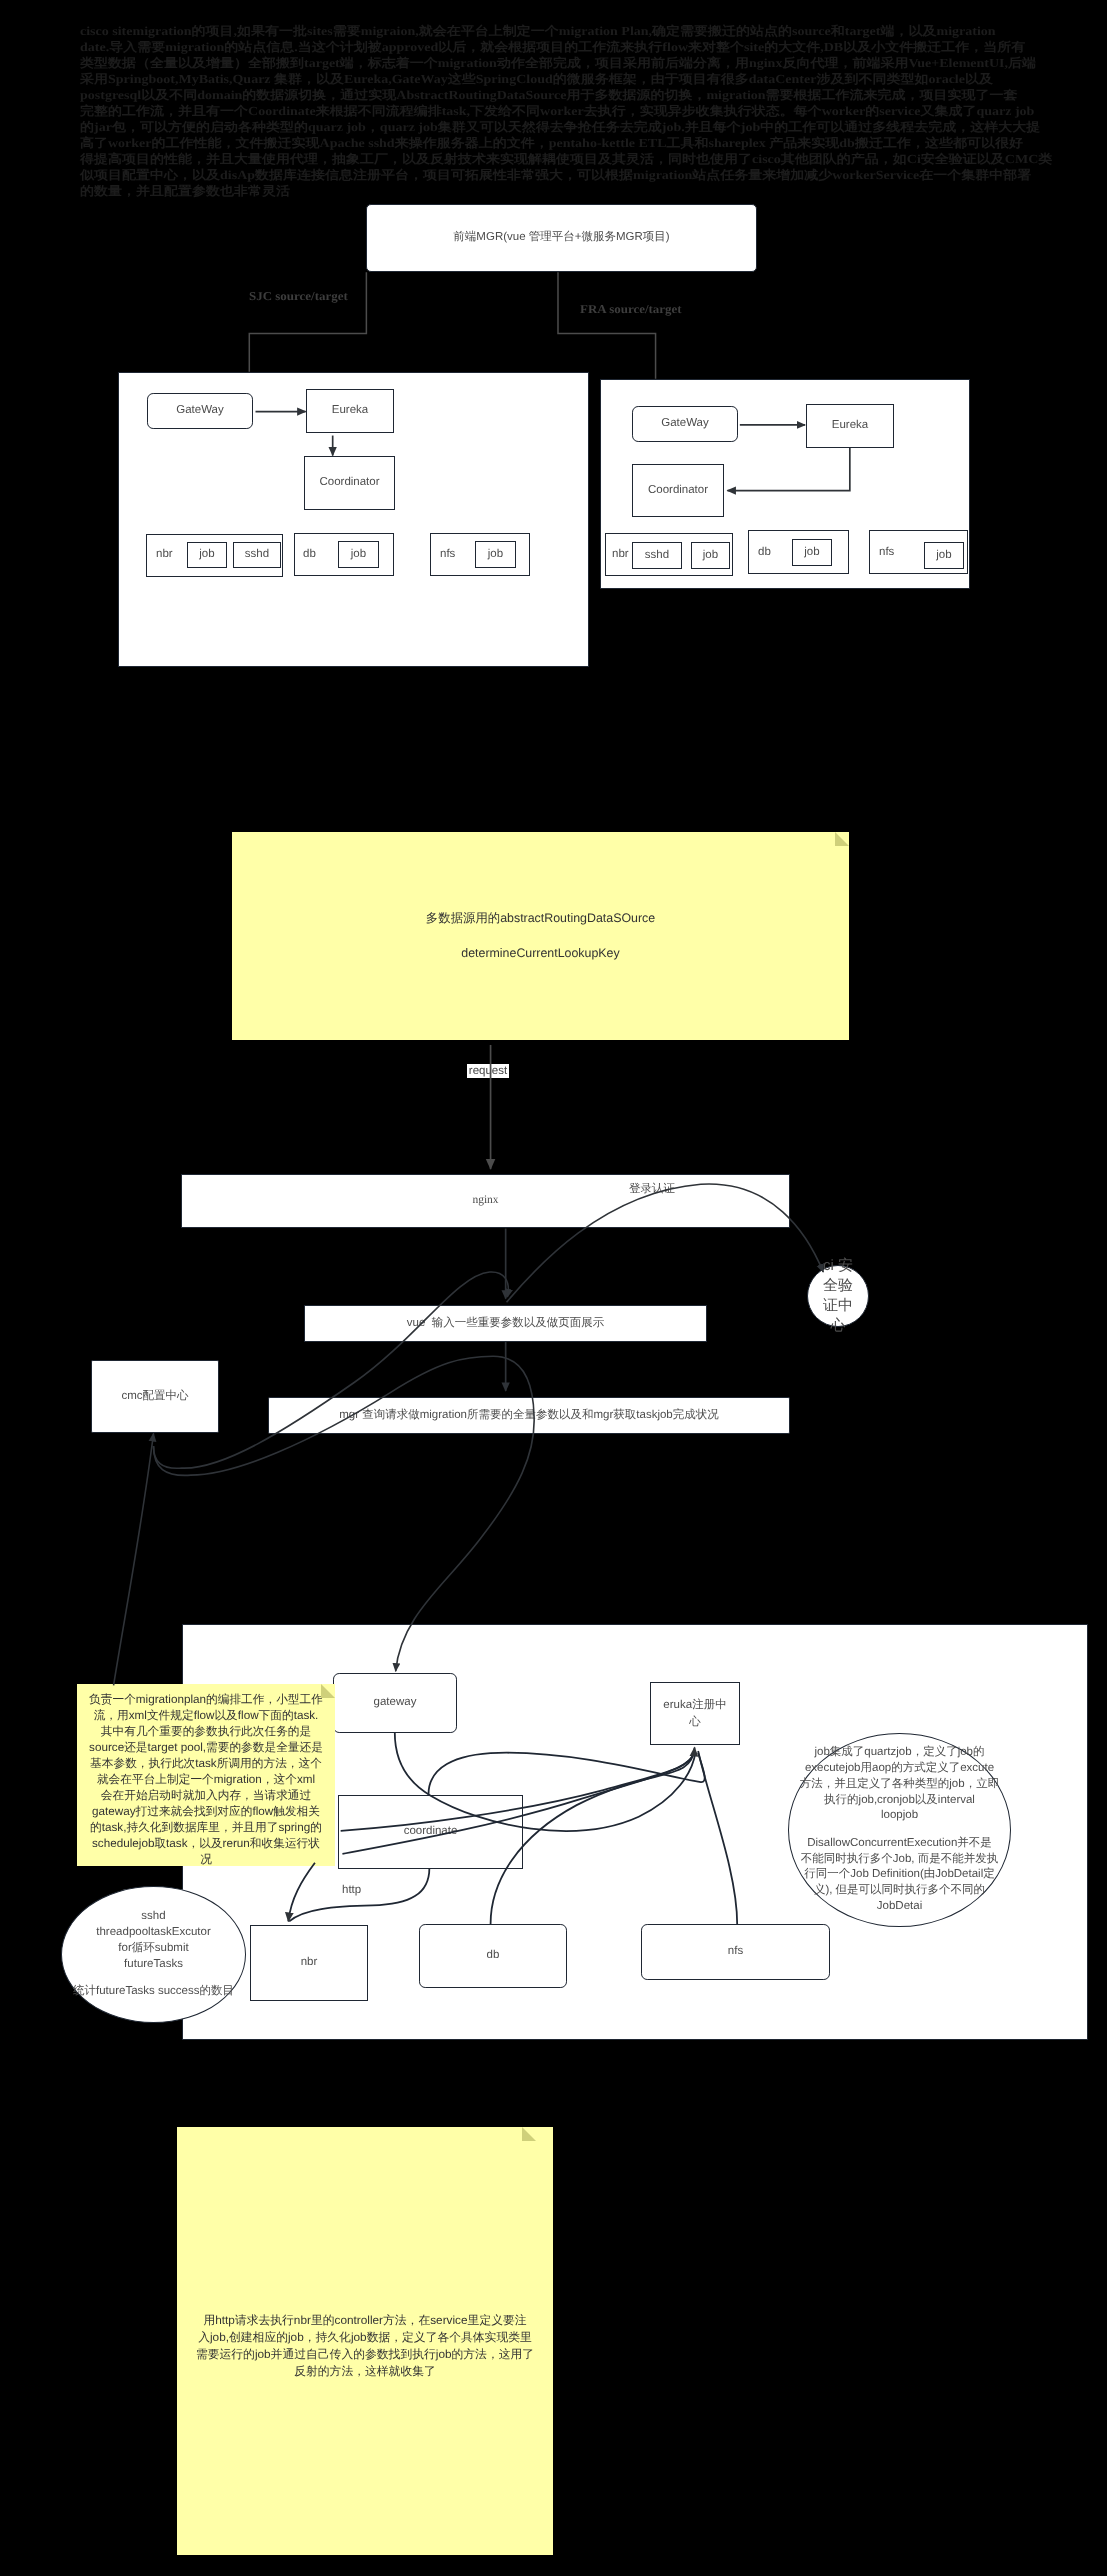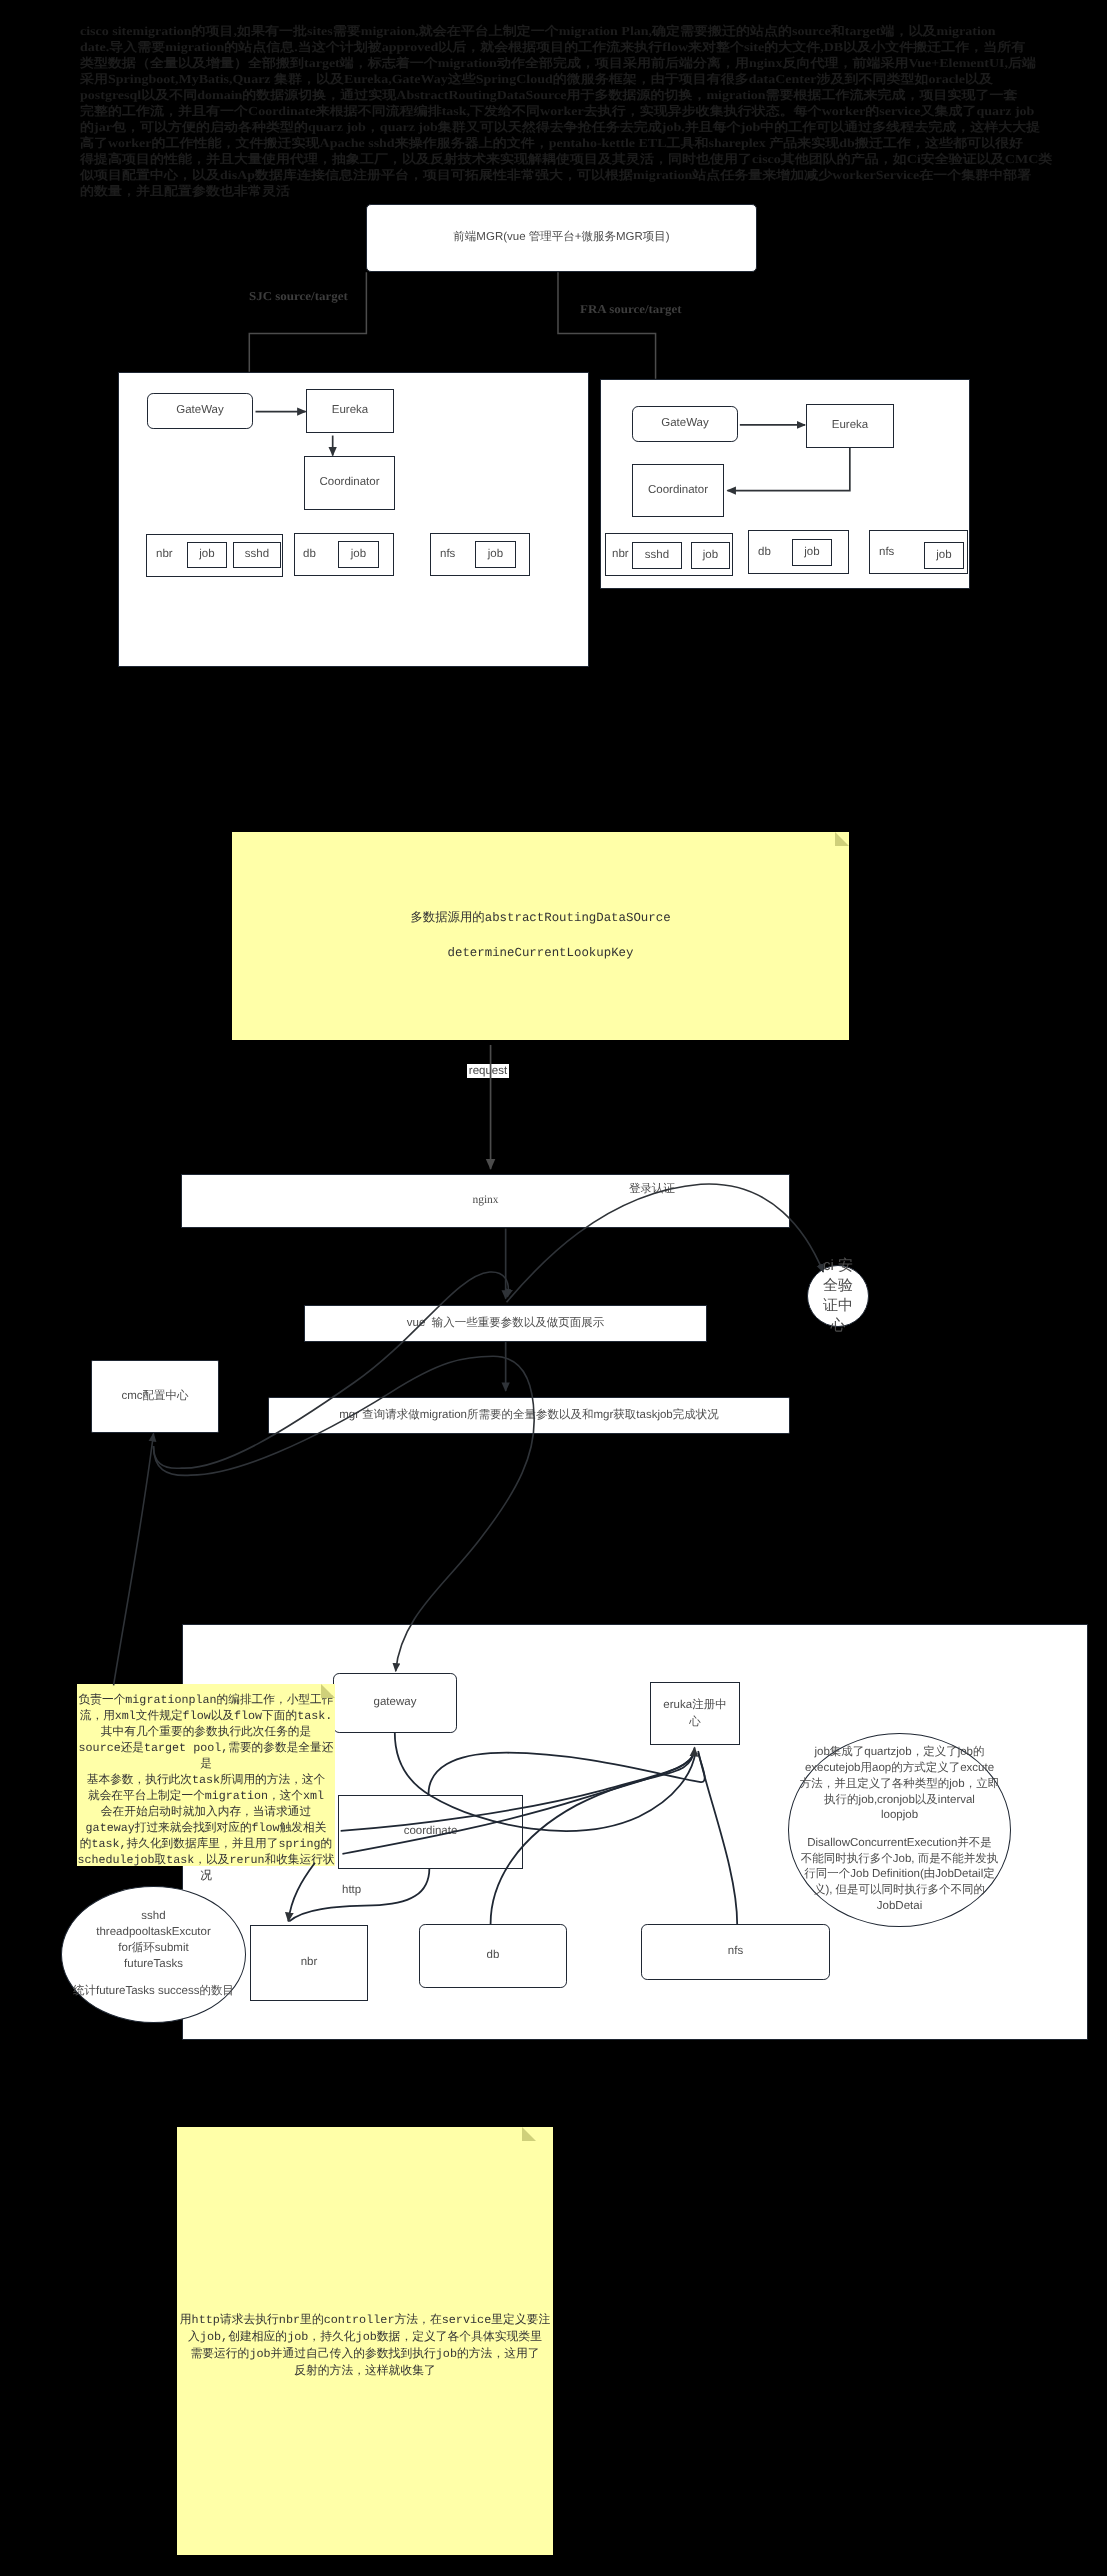--- a/index.html
+++ b/index.html
@@ -13,21 +13,21 @@
          letter-spacing:0px;white-space:nowrap;transform:scaleX(1.13);transform-origin:0 0;}
   .intro div{white-space:nowrap;overflow:visible;}
   svg{position:absolute;left:0;top:0;}
   .nd{position:absolute;box-sizing:border-box;background:#fff;border:1.8px solid #1f2733;white-space:pre-wrap;
       display:flex;align-items:center;justify-content:center;color:#4d4d4d;
       font-size:11.5px;text-align:center;line-height:1.32;}
   .panel{position:absolute;box-sizing:border-box;background:#fff;border:1.8px solid #1f2733;}
   .nd > div:empty, .note > div:empty{min-height:1em;}
   .note{position:absolute;box-sizing:border-box;background:#ffffa8;
         display:flex;align-items:center;justify-content:center;color:#333;
-        font-size:11.5px;text-align:center;line-height:1.35;font-family:Liberation Mono, monospace;}
+        font-size:11.5px;text-align:center;line-height:1.35;}
   .fold{position:absolute;width:14px;height:14px;background:#cfd07a;
         clip-path:polygon(0 0, 100% 100%, 0 100%);}
   .elabel{position:absolute;color:#4d4d4d;font-size:11.5px;white-space:nowrap;}
   .glabel{position:absolute;color:#3d3d3d;font-size:12px;white-space:nowrap;
           font-family:"Liberation Serif","DejaVu Serif",serif;font-weight:bold;
           transform:scaleX(1.08);transform-origin:0 0;}
 </style>
 </head>
 <body>
 

